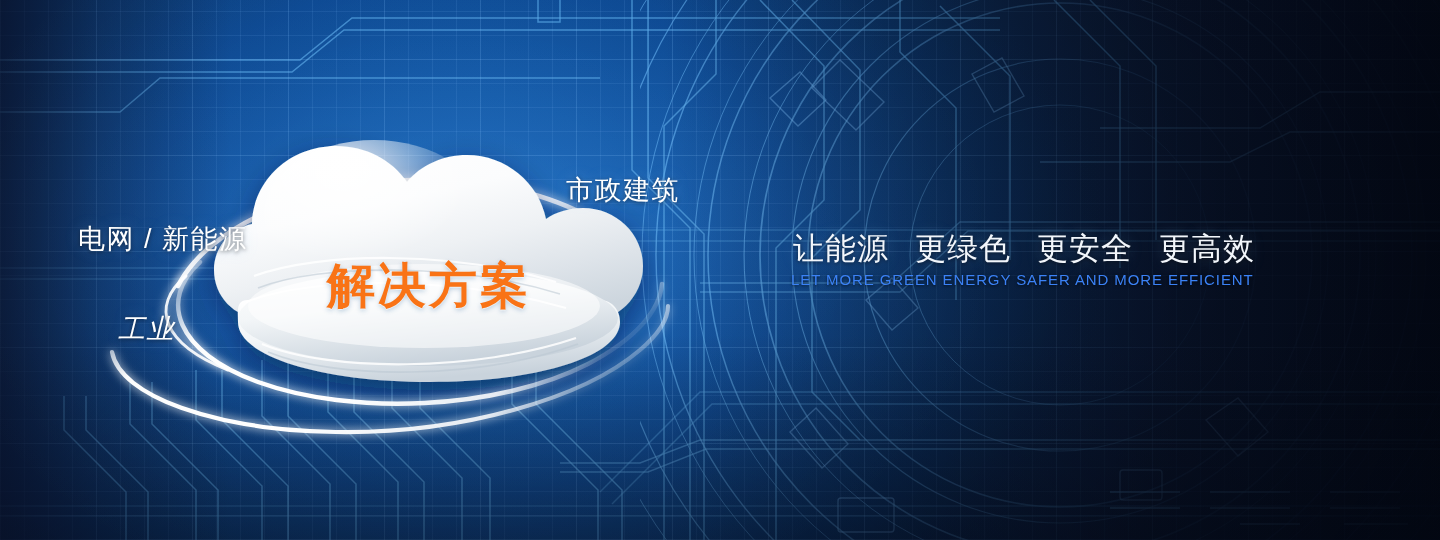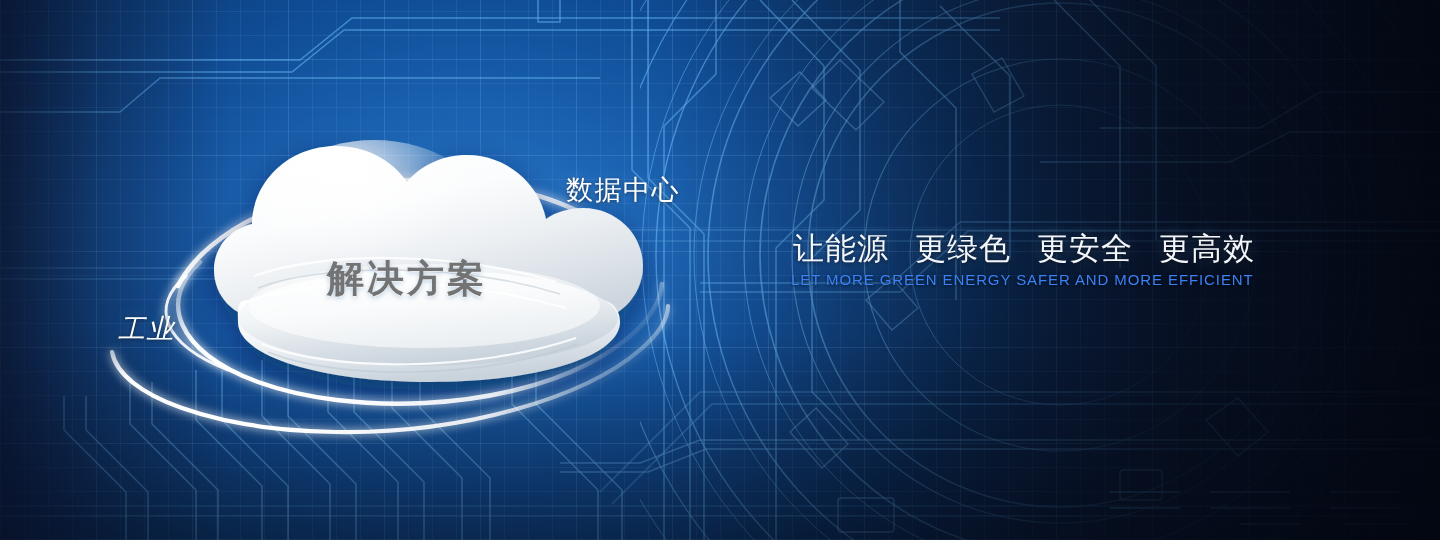--- a/index.html
+++ b/index.html
@@ -67,24 +67,24 @@
     text-shadow: 0 1px 4px rgba(0,0,0,0.55), 0 0 14px rgba(130,190,255,0.35);
   }
   #lbl-grid  { left: 78px;  top: 221px; }
   #lbl-ind   { left: 118px; top: 311px; font-style: italic; }
   #lbl-civic { left: 566px; top: 172px; }
   #lbl-dc    { left: 622px; top: 301px; }
 
   #cloud-title {
     position: absolute;
     left: 327px; top: 254px;
-    font-size: 37px;
+    font-size: 48px;
     font-weight: bold;
     letter-spacing: 3px;
-    color: #737373;
+    color: #f97316;
     white-space: nowrap;
     text-shadow: 0 1px 0 rgba(255,255,255,0.55), 0 2px 5px rgba(25,90,150,0.30);
   }
 
   #tagline-cn {
     position: absolute;
     left: 793px; top: 228px;
     font-size: 31px;
     color: #f2f6fb;
     letter-spacing: 1px;
@@ -305,22 +305,23 @@
       <path d="M268 352 C336 380 478 380 578 344"></path>
     </g>
 
     <g filter="url(#softGlow)">
       <path d="M200 262 C158 300 176 352 258 382 C352 416 498 410 588 364 C636 339 660 310 662 284" fill="none" stroke="url(#ringGrad)" stroke-width="4.4" stroke-linecap="round"></path>
       <path d="M112 352 C120 396 214 430 336 432 C462 434 584 398 640 350 C660 333 668 318 668 306" fill="none" stroke="url(#ringGrad)" stroke-width="4.2" stroke-linecap="round"></path>
       <path d="M186 276 C150 306 162 344 228 370" fill="none" stroke="#ffffff" stroke-opacity="0.9" stroke-width="3" stroke-linecap="round"></path>
     </g>
   </svg>
 
+  <div class="label" id="lbl-grid">电网 / 新能源</div>
   <div class="label" id="lbl-ind">工业</div>
-  <div class="label" id="lbl-civic">数据中心</div>
+  <div class="label" id="lbl-civic">市政建筑</div>
 
   <div id="cloud-title">解决方案</div>
 
   <div id="tagline-cn">
     <span class="seg">让能源</span><span class="seg">更绿色</span><span class="seg">更安全</span><span class="seg">更高效</span>
   </div>
 
   <div id="tagline-en">LET MORE GREEN ENERGY SAFER AND MORE EFFICIENT</div>
 
 </div>

